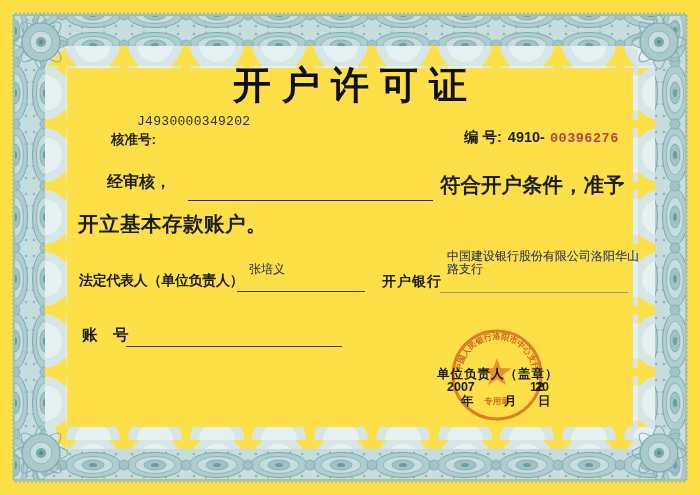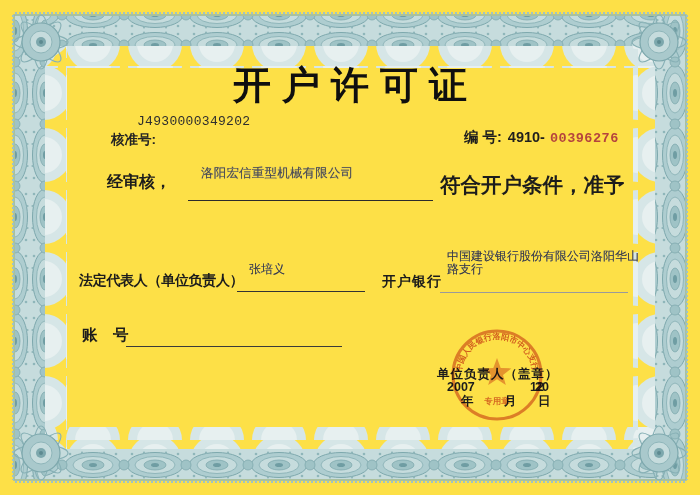--- a/index.html
+++ b/index.html
@@ -154,22 +154,22 @@
 
     <div class="abs approval-value">J4930000349202</div>
     <div class="abs approval-label">核准号:</div>
 
     <div class="abs serial">
       <span>编 号:</span><span class="base">4910-</span><span class="red">00396276</span>
     </div>
 
     <div class="abs review-label">经审核，</div>
     <div class="abs company-underline"></div>
-    <div class="abs company-name">洛阳宏信重型机械有限公司</div>
     <div class="abs condition-text">符合开户条件，准予</div>
+    <div class="abs account-text">开立基本存款账户。</div>
 
     <div class="abs legalrep-label">法定代表人（单位负责人）</div>
     <div class="abs legalrep-underline"></div>
     <div class="abs legalrep-value">张培义</div>
 
     <div class="abs bank-label">开户银行</div>
     <div class="abs bank-underline"></div>
     <div class="abs bank-value">中国建设银行股份有限公司洛阳华山路支行</div>
 
     <div class="abs account-label">账　号</div>

